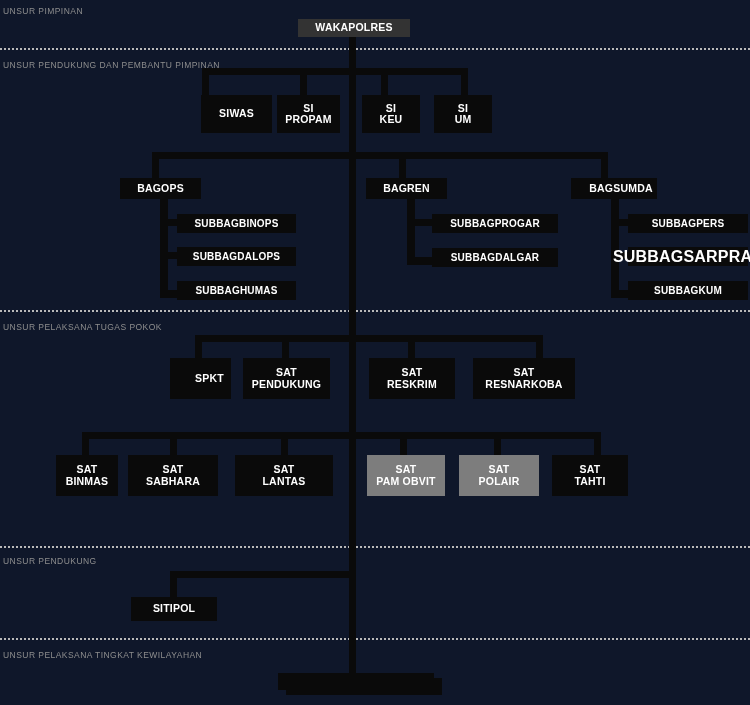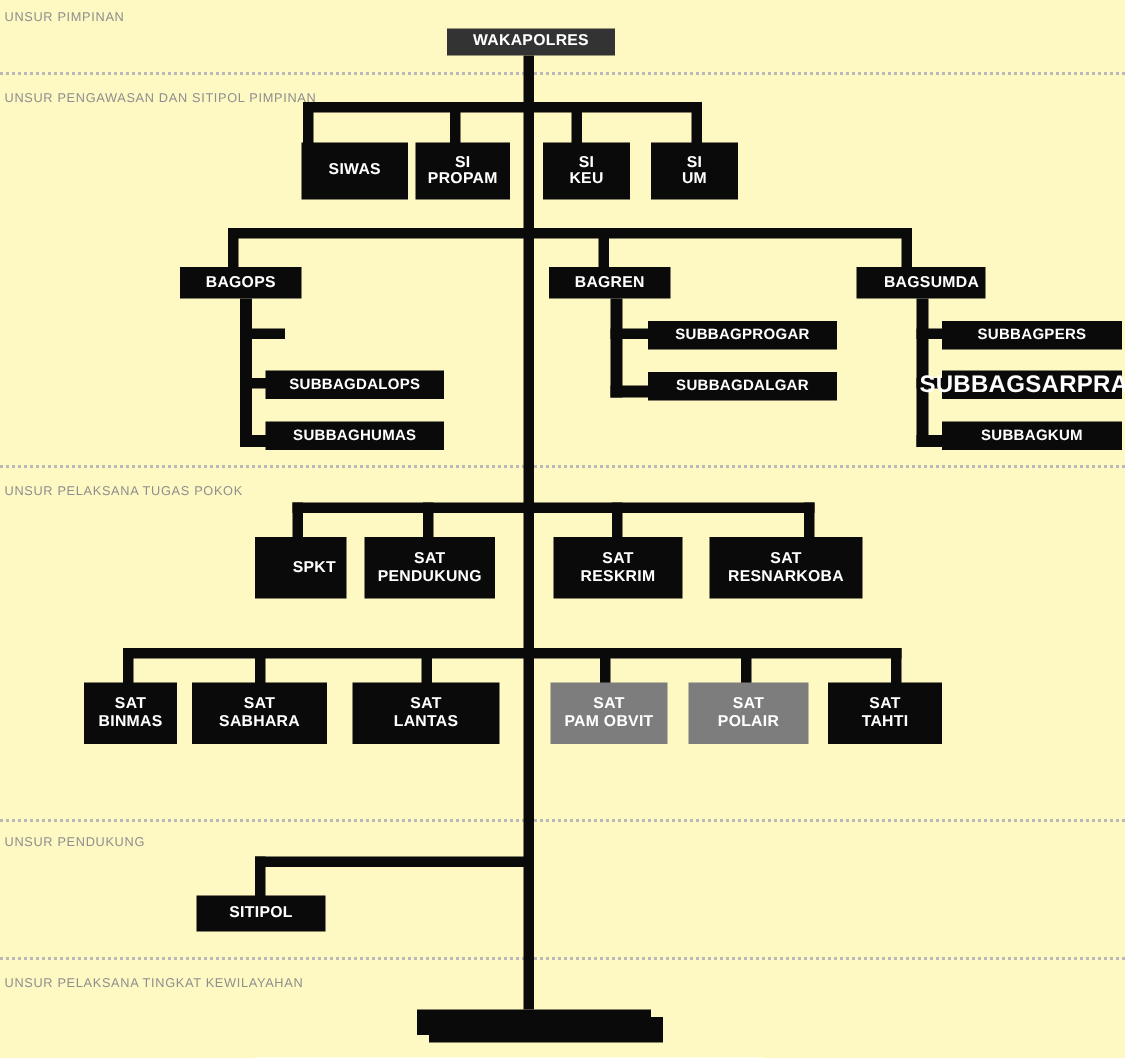--- a/index.html
+++ b/index.html
@@ -1,21 +1,21 @@
 <!DOCTYPE html>
 <html><head>
 <meta charset="utf-8">
 <title>Struktur Organisasi Polres</title>
 <style>
   html,body{margin:0;padding:0;background:#ffffff;}
   body{font-family:"Liberation Sans",sans-serif;}
   #chart{
     position:relative;
     width:750px;height:705px;
-    background:#fef9c3;
+    background:#0f172a;
     overflow:hidden;
   }
   
   .divider{
     position:absolute;left:0;width:750px;height:0;
     border-top:2px dotted #b9b9b9;
   }
   .sec-label{
     position:absolute;
     font-size:8.5px;
@@ -52,21 +52,21 @@
   .stack{position:absolute;background:#0a0a0a;z-index:4;}
 </style>
 </head>
 <body>
 
 <div id="chart">
 
   <div class="sec-label" style="left:3px;top:6px;">UNSUR PIMPINAN</div>
 
   <div class="divider" style="top:48px;"></div>
-  <div class="sec-label" style="left:3px;top:60px;">UNSUR PENGAWASAN DAN SITIPOL PIMPINAN</div>
+  <div class="sec-label" style="left:3px;top:60px;">UNSUR PENDUKUNG DAN PEMBANTU PIMPINAN</div>
 
   <div class="divider" style="top:310px;"></div>
   <div class="sec-label" style="left:3px;top:322px;">UNSUR PELAKSANA TUGAS POKOK</div>
 
   <div class="divider" style="top:546px;"></div>
   <div class="sec-label" style="left:3px;top:556px;">UNSUR PENDUKUNG</div>
 
   <div class="divider" style="top:638px;"></div>
   <div class="sec-label" style="left:3px;top:650px;">UNSUR PELAKSANA TINGKAT KEWILAYAHAN</div>
 
@@ -105,20 +105,23 @@
   <div class="line" style="left:601px;top:152px;width:7px;height:30px;"></div>
 
   <div class="node" style="left:120px;top:178px;width:81px;height:21px;">
     <span>BAGOPS</span>
   </div>
   <div class="line" style="left:160px;top:199px;width:8px;height:99px;"></div>
   <div class="line" style="left:160px;top:219px;width:30px;height:7px;"></div>
   <div class="line" style="left:160px;top:252px;width:30px;height:7px;"></div>
   <div class="line" style="left:160px;top:290px;width:30px;height:8px;"></div>
 
+  <div class="node" style="left:177px;top:214px;width:119px;height:19px;font-size:10px;">
+    <span>SUBBAGBINOPS</span>
+  </div>
   <div class="node" style="left:177px;top:247px;width:119px;height:19px;font-size:10px;">
     <span>SUBBAGDALOPS</span>
   </div>
   <div class="node" style="left:177px;top:281px;width:119px;height:19px;font-size:10px;">
     <span>SUBBAGHUMAS</span>
   </div>
 
   <div class="node" style="left:366px;top:178px;width:81px;height:21px;">
     <span>BAGREN</span>
   </div>

